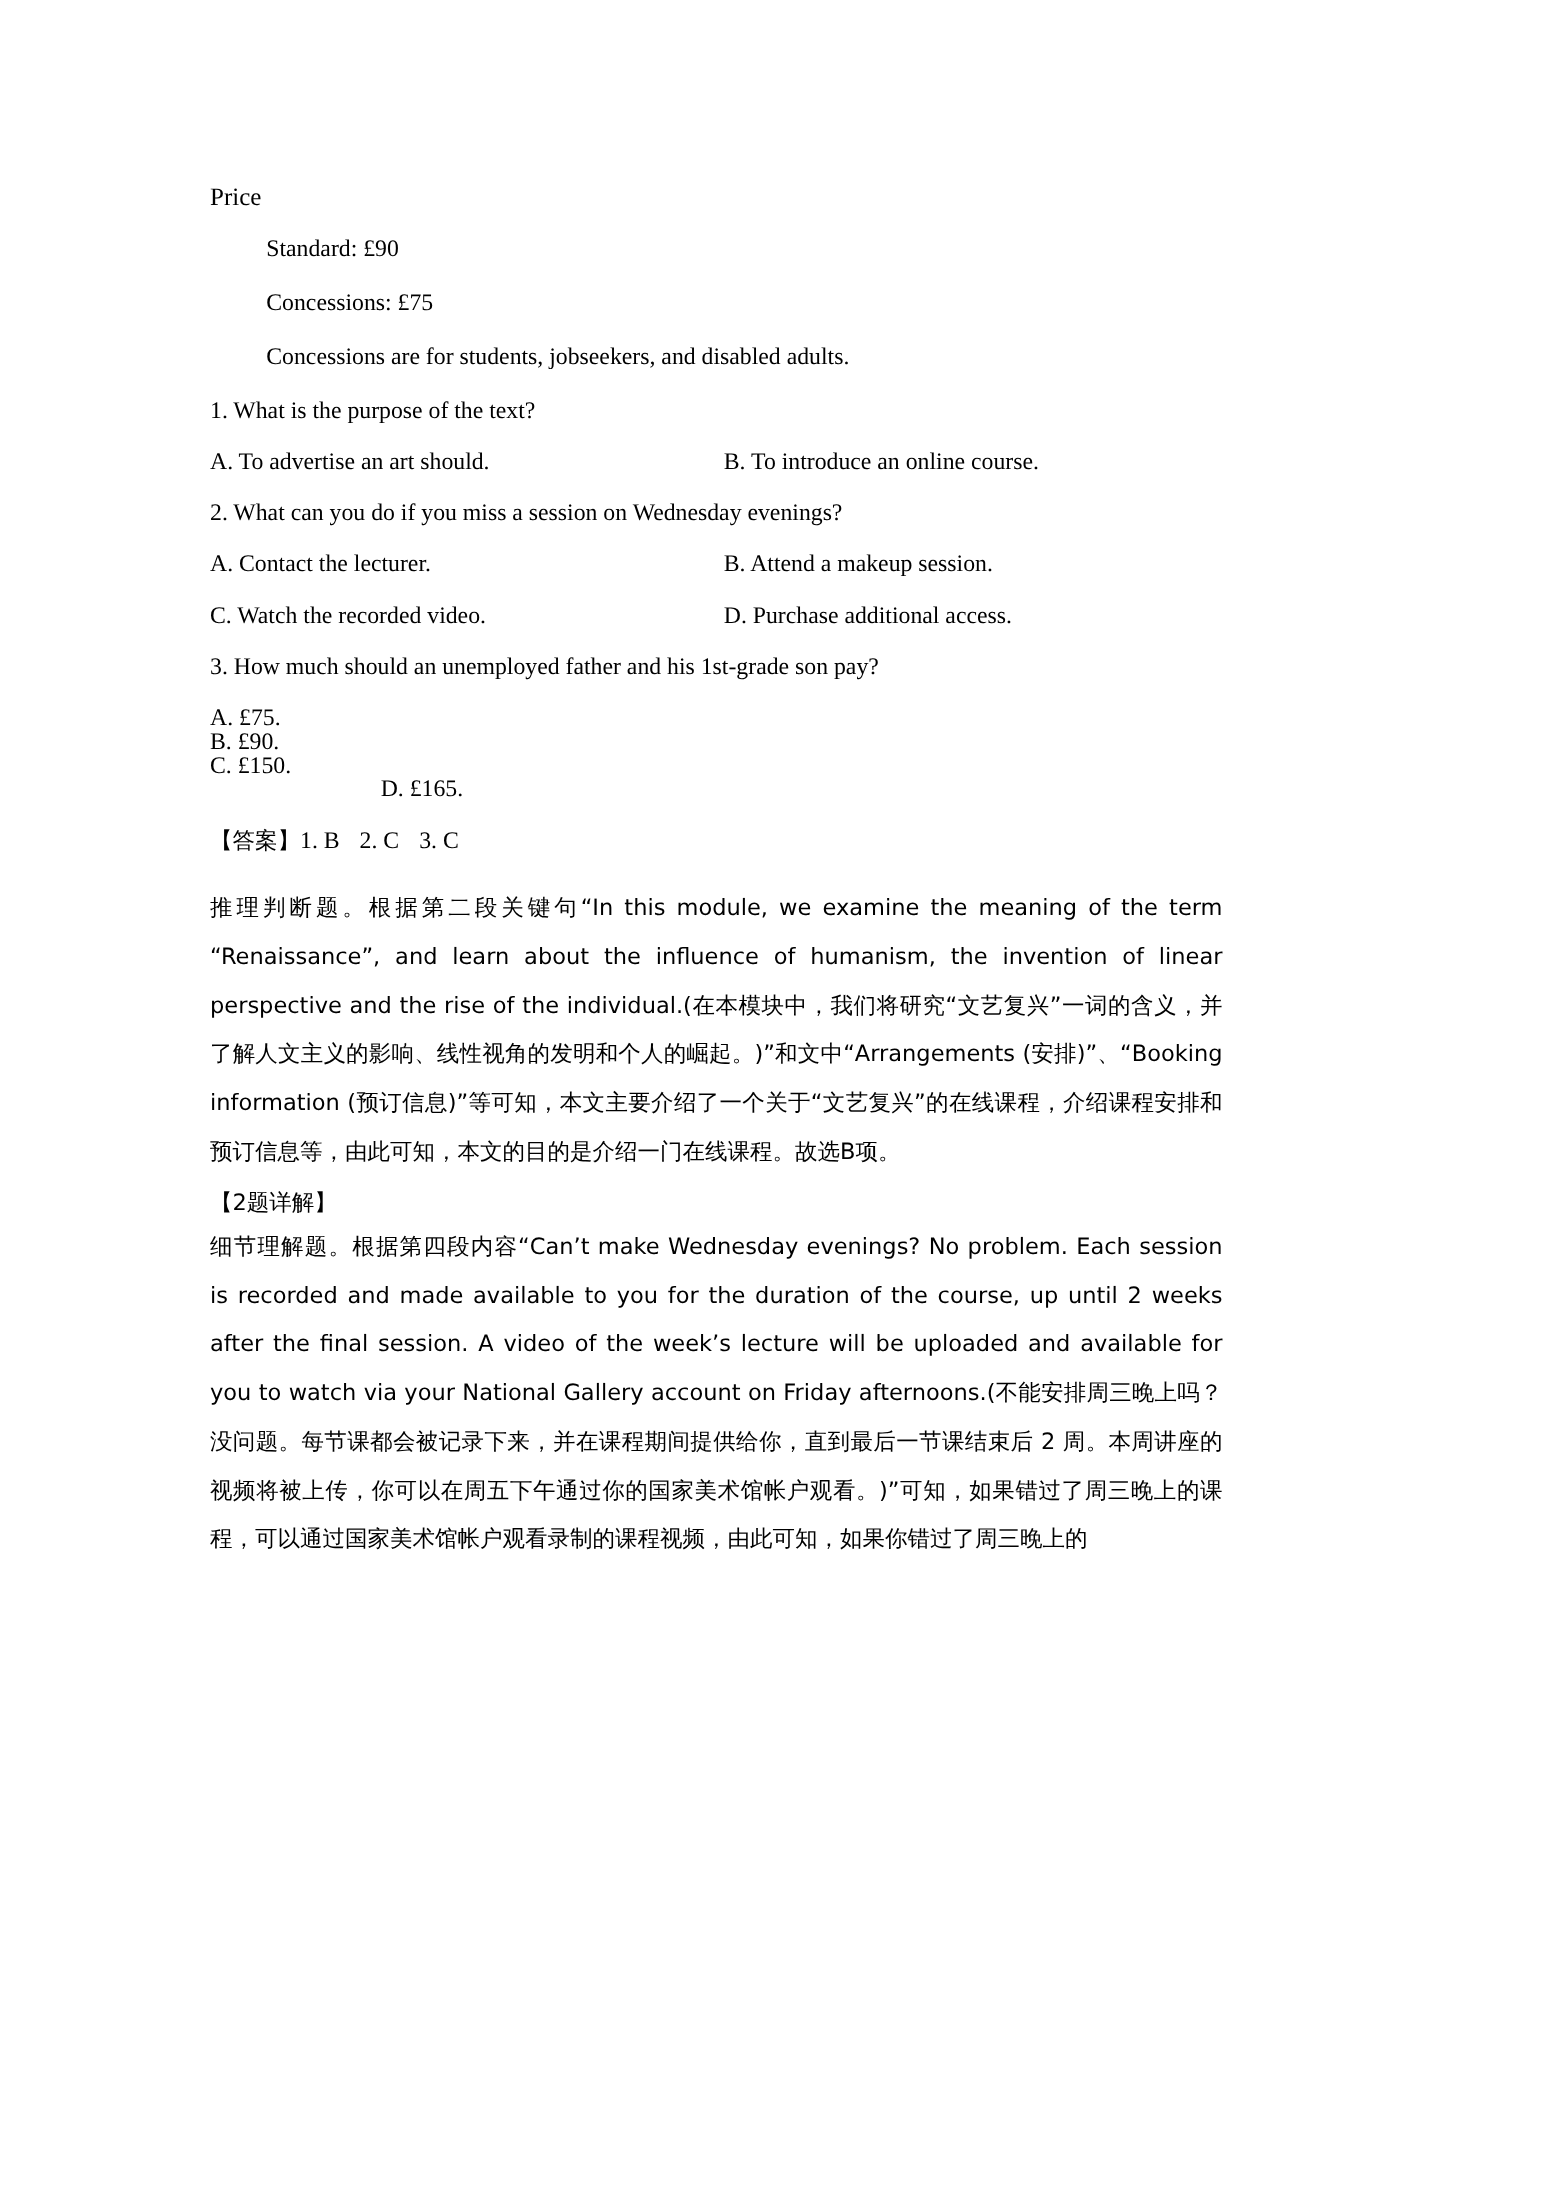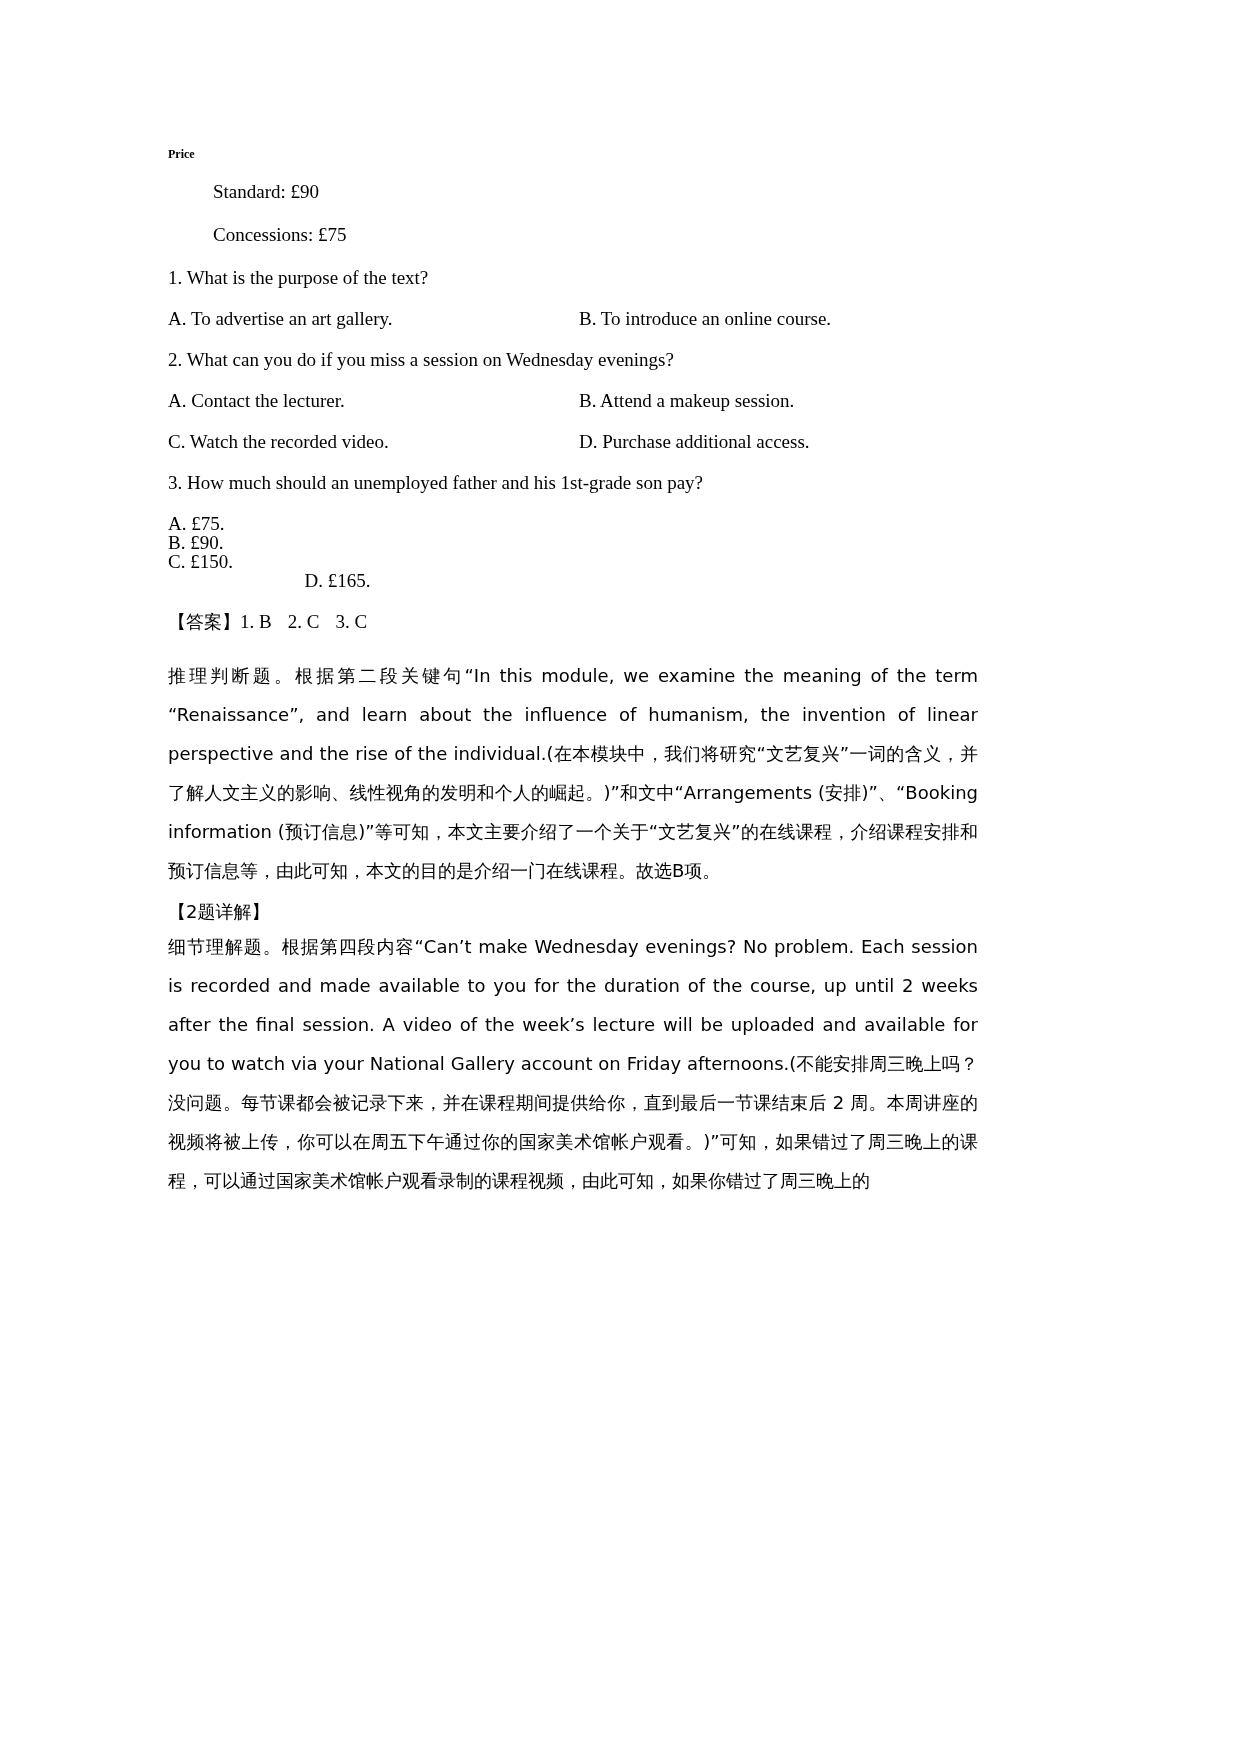--- a/index.html
+++ b/index.html
@@ -20,22 +20,22 @@
     height: 1754px;
     box-sizing: border-box;
     padding: 148px 148px 60px 168px;
   }
   .content {
     width: 810px;
   }
 
   
   .heading-bold {
-    font-weight: bold;
-    font-size: 12px;
+    font-weight: normal;
+    font-size: 20px;
     line-height: 1.0;
     margin: 0 0 22px 0;
   }
   .indent-line {
     font-size: 19px;
     line-height: 1.0;
     margin: 0 0 24px 0;
     padding-left: 45px;
   }
   .q-line {
@@ -113,24 +113,25 @@
 </style>
 </head>
 <body>
 
 <div class="page">
   <div class="content">
 
     <div class="heading-bold">Price</div>
     <div class="indent-line">Standard: £90</div>
     <div class="indent-line">Concessions: £75</div>
+    <div class="indent-line">Concessions are for students, jobseekers, and disabled adults.</div>
 
     <div class="q-line">1. What is the purpose of the text?</div>
     <div class="opt-row-2">
-      <div class="col">A. To advertise an art gallery.</div>
+      <div class="col">A. To advertise an art should.</div>
       <div class="col right">B. To introduce an online course.</div>
     </div>
 
     <div class="q-line">2. What can you do if you miss a session on Wednesday evenings?</div>
     <div class="opt-row-2">
       <div class="col">A. Contact the lecturer.</div>
       <div class="col right">B. Attend a makeup session.</div>
     </div>
     <div class="opt-row-2">
       <div class="col">C. Watch the recorded video.</div>

